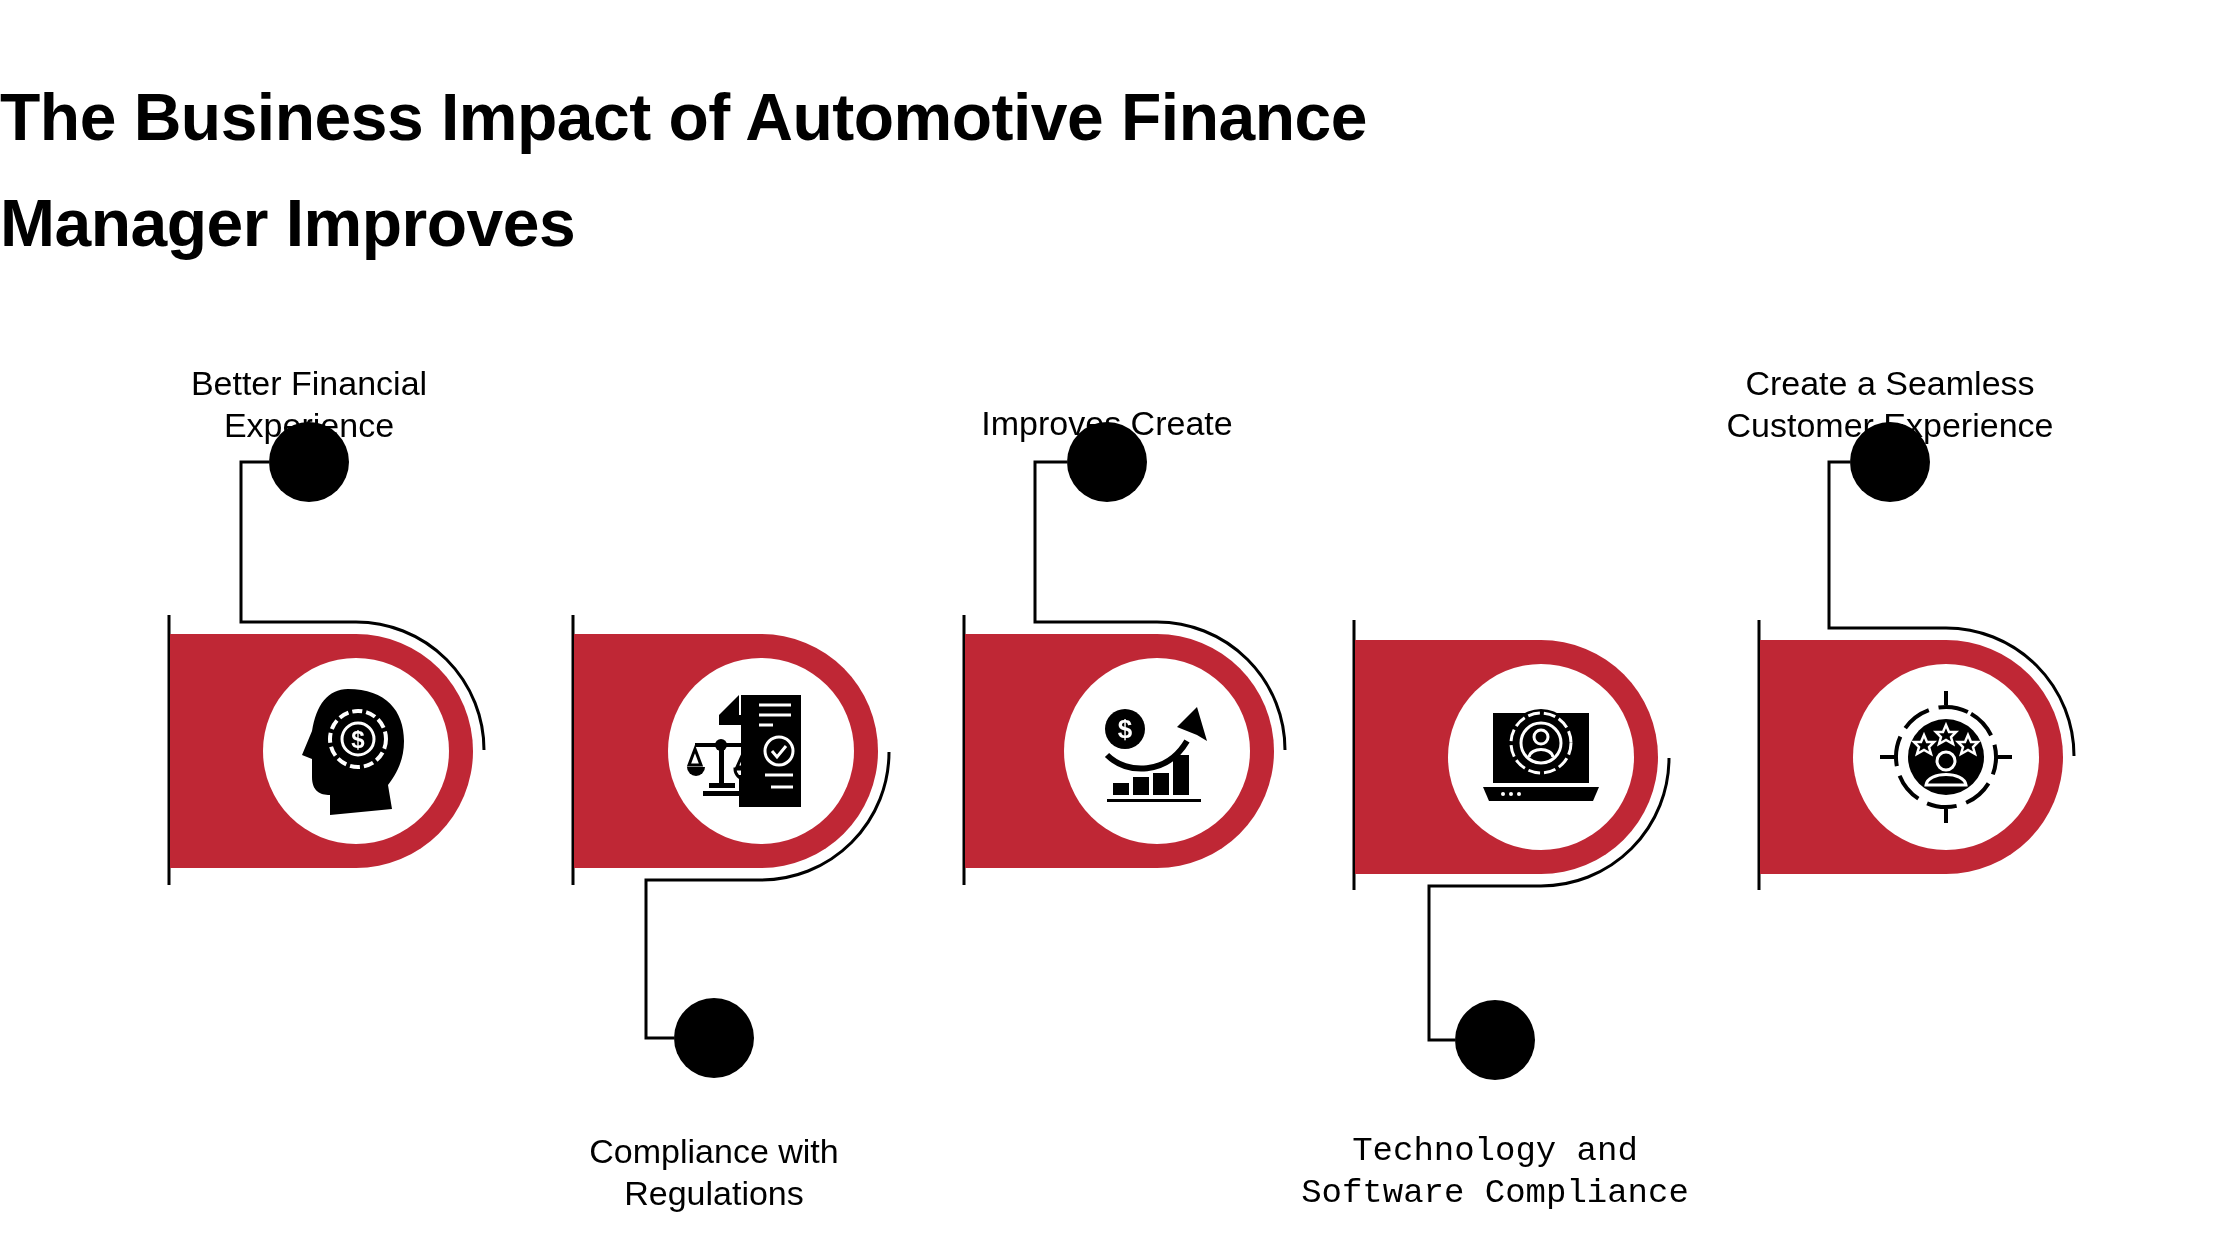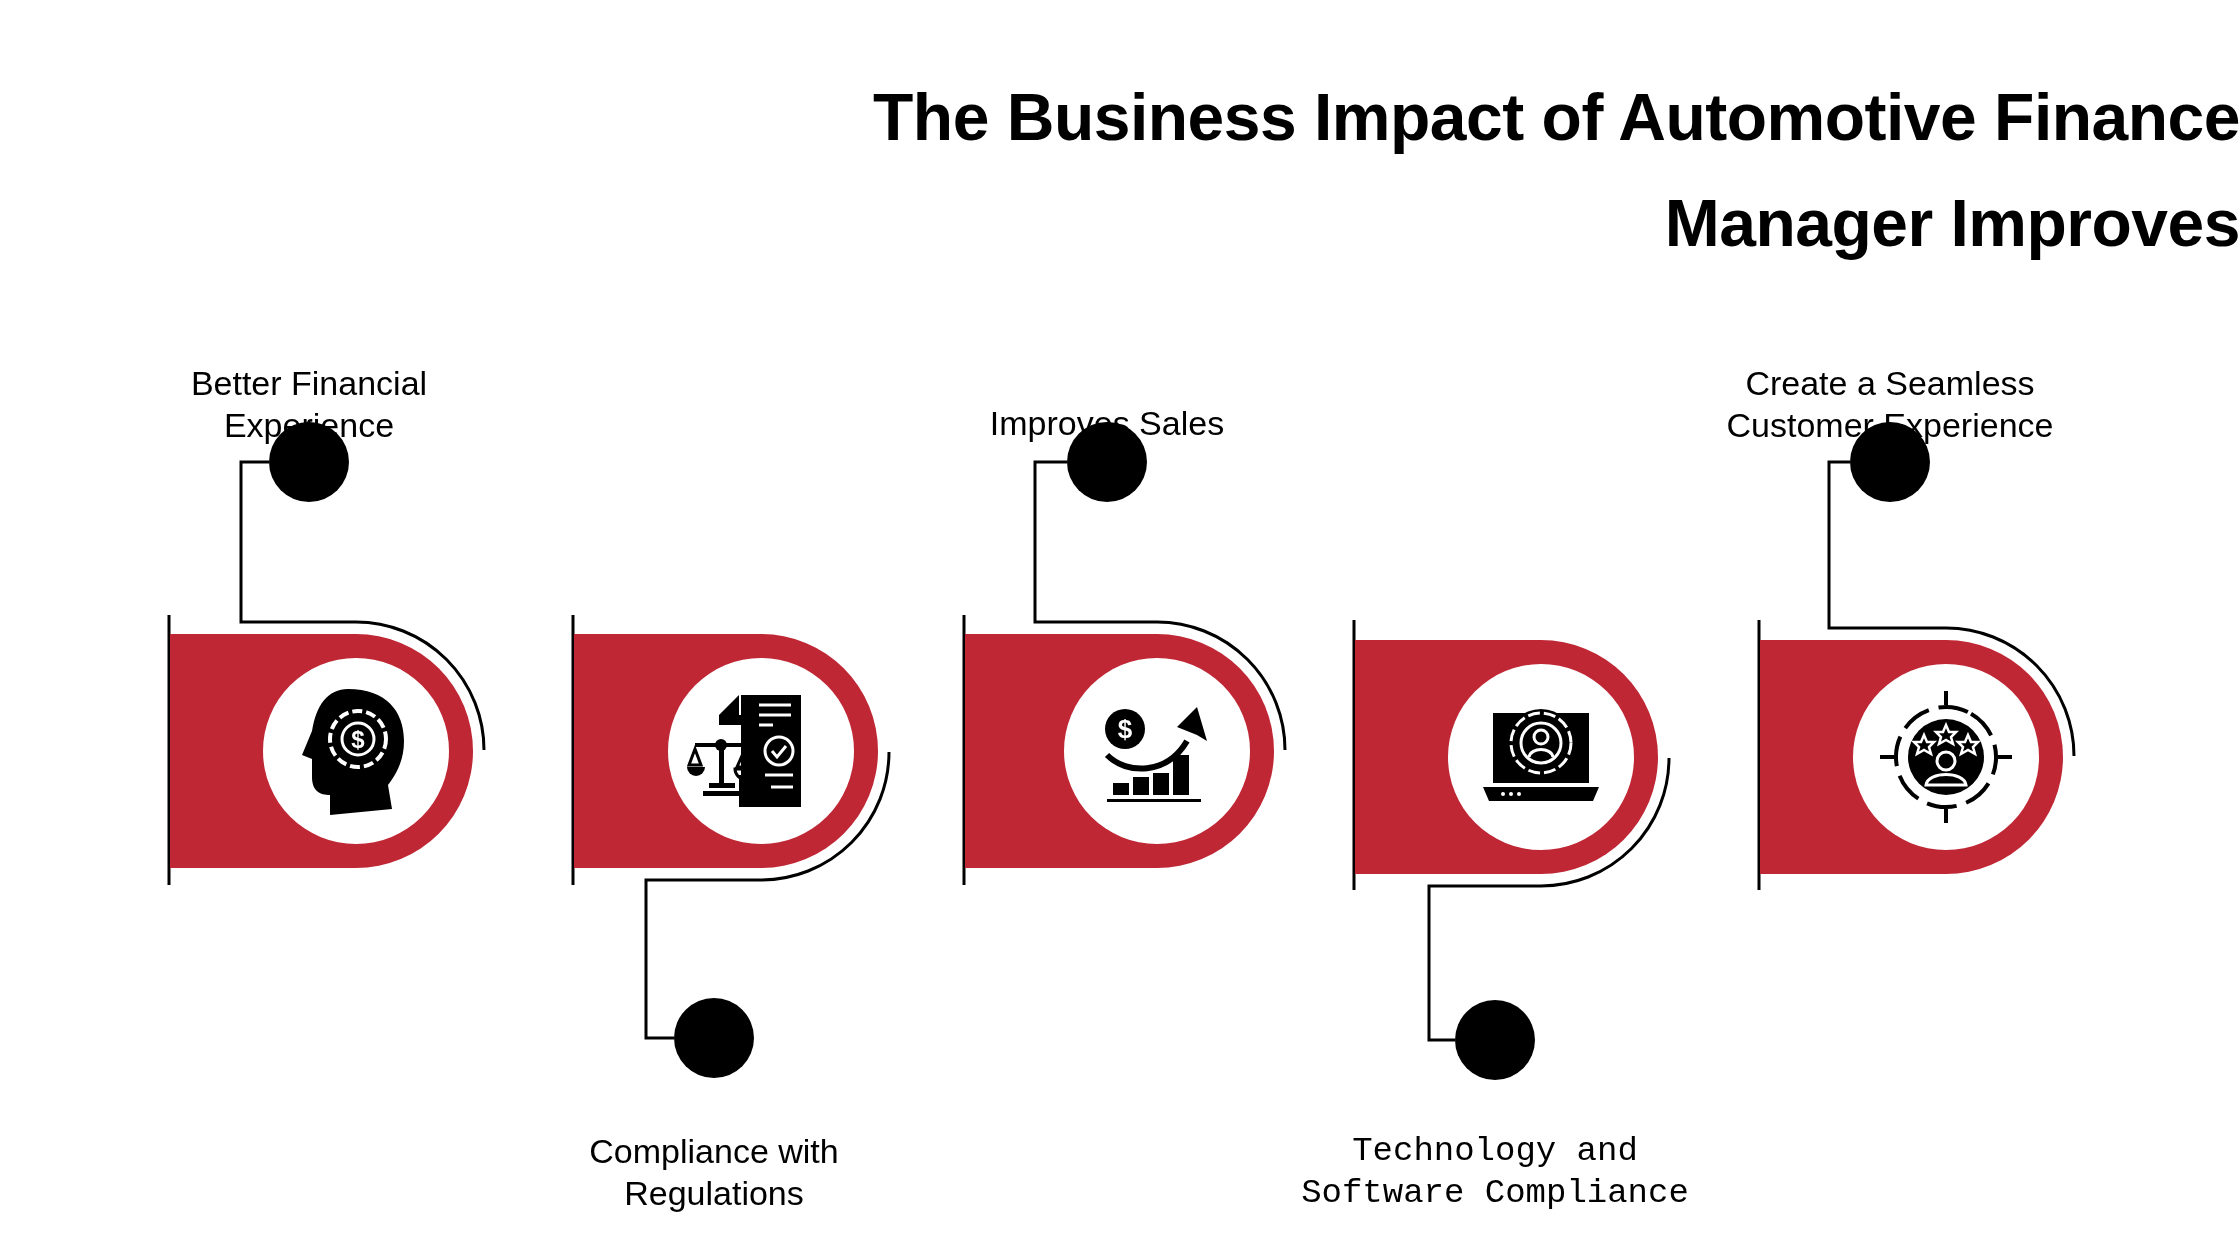--- a/index.html
+++ b/index.html
@@ -1,17 +1,17 @@
 <!DOCTYPE html>
 <html><head>
 <meta charset="utf-8">
 <style>
   html, body { margin:0; padding:0; background:#ffffff; }
   body { width:2240px; height:1260px; position:relative; overflow:hidden; font-family:"Liberation Sans", "DejaVu Sans", sans-serif; color:#000; }
-  .title { position:absolute; left:0; width:2240px; text-align:right; font-weight:bold; font-size:66px; letter-spacing:-0.5px; line-height:1; }
+  .title { position:absolute; left:0; width:2240px; text-align:left; font-weight:bold; font-size:66px; letter-spacing:-0.5px; line-height:1; }
   .title.l1 { top:84px; }
   .title.l2 { top:190px; }
   .label { position:absolute; width:420px; text-align:center; font-size:34px; line-height:42px;margin-top:37px; }
   svg.stage { position:absolute; left:0; top:0; }
 </style>
 </head>
 <body>
 
 <div class="title l1">The Business Impact of Automotive Finance</div>
 <div class="title l2">Manager Improves</div>
@@ -125,21 +125,21 @@
 
 <div class="label" style="left:99px; top:325px;">
   <div>Better Financial</div>
   <div>Experience</div>
 </div>
 <div class="label" style="left:504px; top:1093px;text-align:center;">
   <div>Compliance with</div>
   <div>Regulations</div>
 </div>
 <div class="label" style="left:897px; top:365px;">
-  <div>Improves Sales</div>
+  <div>Improves Create</div>
 </div>
 <div class="label" style="left:1285px; top:1093px;font-family:Liberation Mono, monospace;">
   <div>Technology and</div>
   <div>Software Compliance</div>
 </div>
 <div class="label" style="left:1680px; top:325px;">
   <div>Create a Seamless</div>
   <div>Customer Experience</div>
 </div>
 

